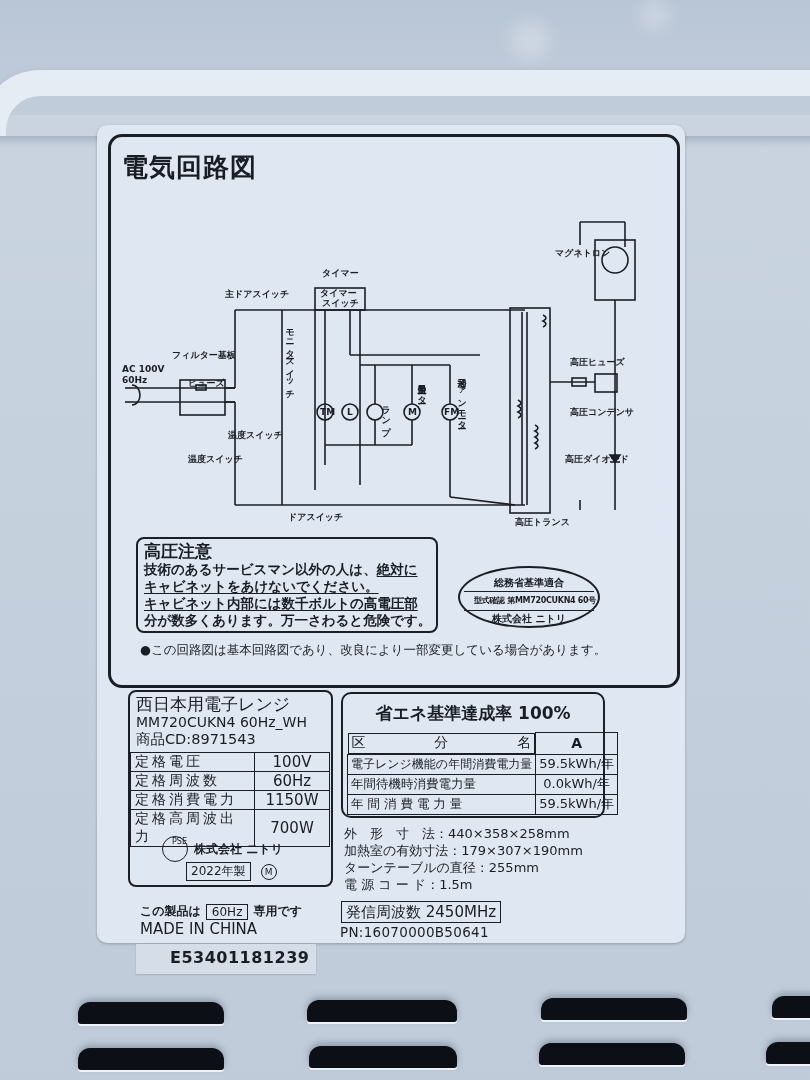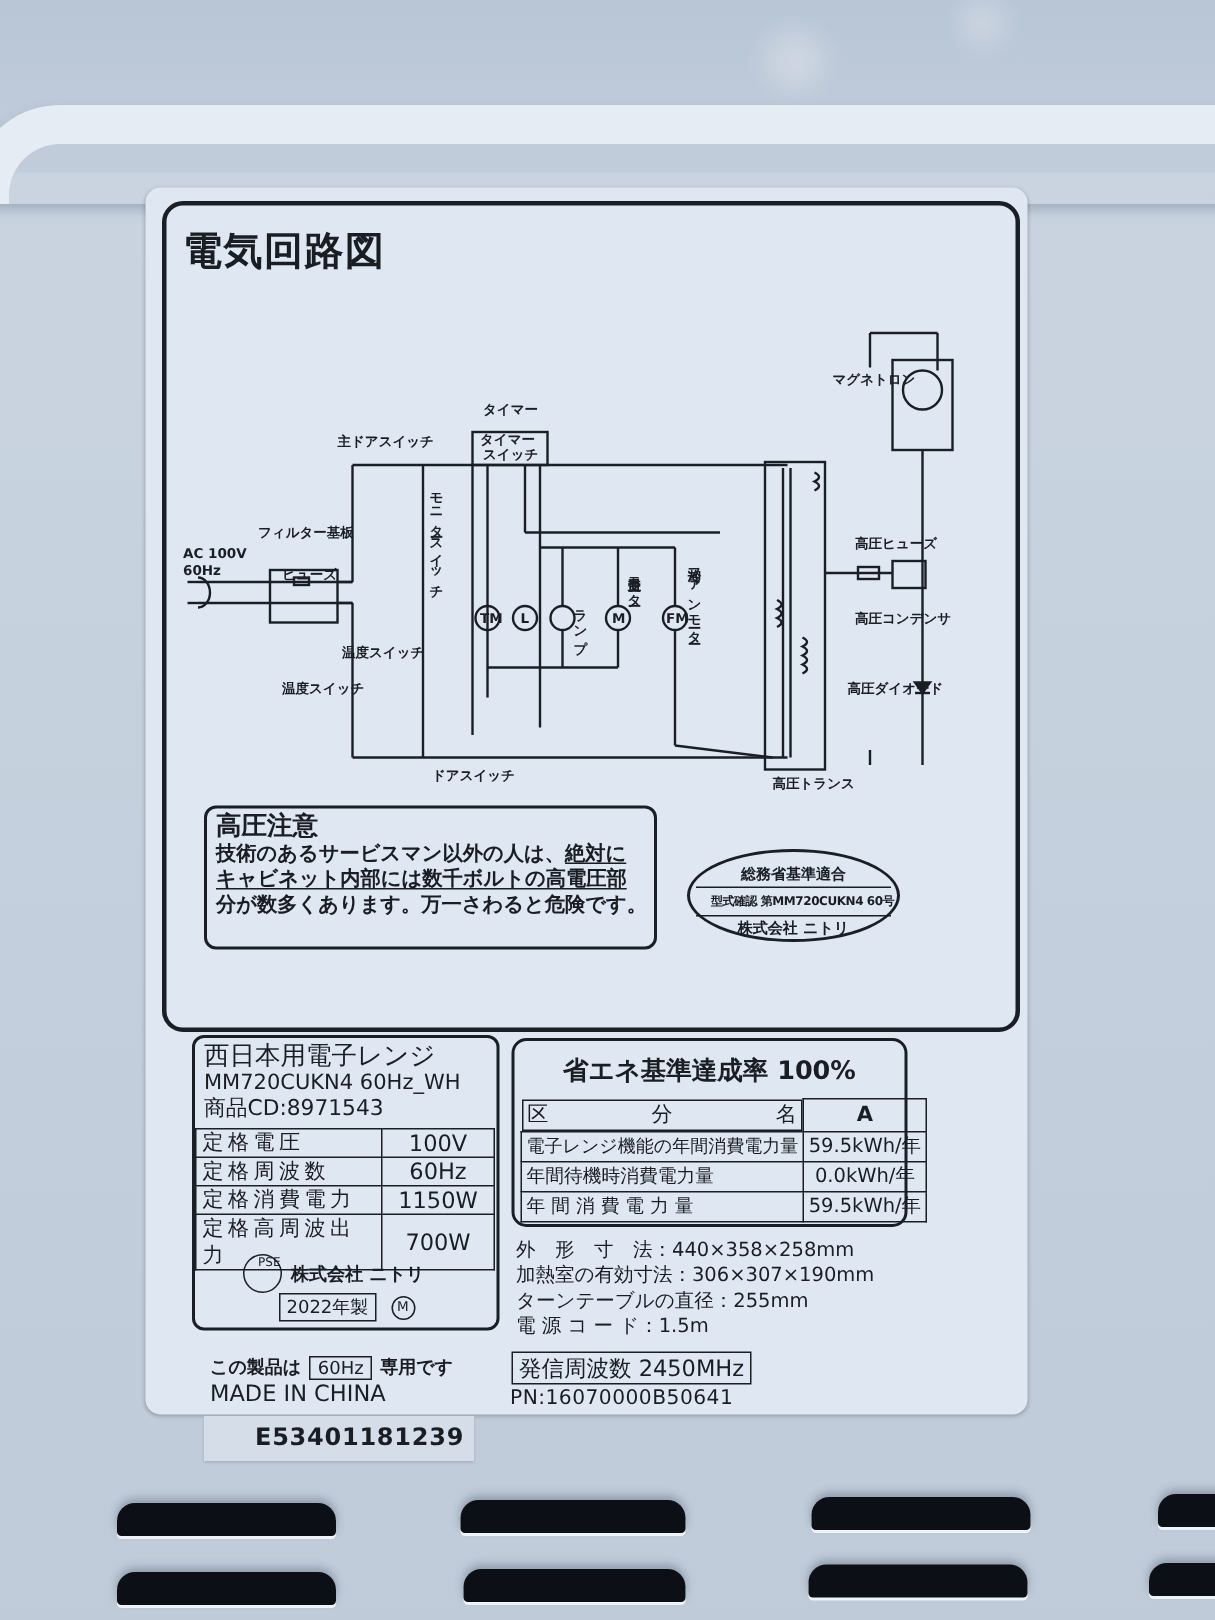--- a/index.html
+++ b/index.html
@@ -186,33 +186,35 @@
     <text class="ct" x="276" y="200" writing-mode="tb">ランプ</text>
     <text class="ct" x="312" y="178" writing-mode="tb">皿受台モーター</text>
     <text class="ct" x="352" y="172" writing-mode="tb">冷却ファンモーター</text>
     <text class="ct" x="180" y="122" writing-mode="tb">モニタースイッチ</text>
   </g>
 </svg>
 
 <div class="warn-box">
   <div class="warn-title">高圧注意</div>
   <div class="warn-line"><span>技術のあるサービスマン以外の人は、</span><u>絶対に</u></div>
+  <div class="warn-line"><u>キャビネットをあけないでください。</u></div>
   <div class="warn-line"><u>キャビネット内部には数千ボルトの高電圧部</u></div>
   <div class="warn-line">分が数多くあります。万一さわると危険です。</div>
 </div>
 
 <div class="approval">
   <div class="mid-line"></div>
   <div class="mid-line2"></div>
   <div class="a1">総務省基準適合</div>
   <div class="a2">型式確認 第MM720CUKN4 60号</div>
   <div class="a3">株式会社 ニトリ</div>
 </div>
 
 <div class="notes">
+  <div>●この回路図は基本回路図であり、改良により一部変更している場合があります。</div>
 </div>
 
 <div class="spec-left">
   <div class="sl-name">西日本用電子レンジ</div>
   <div class="sl-model">MM720CUKN4 60Hz_WH</div>
   <div class="sl-cd">商品CD:8971543</div>
   <table class="spec-table">
     <tbody>
         <tr>
           <td class="k">定格電圧</td>
@@ -265,21 +267,21 @@
     <tr>
           <td style="font-size:12.5px;">年 間 消 費 電 力 量</td>
           <td class="v">59.5kWh/年</td>
         </tr>
   </tbody>
     </table>
 </div>
 
 <div class="dims">
   <div>外　形　寸　法：440×358×258mm</div>
-  <div>加熱室の有効寸法：306×307×190mm</div>
+  <div>加熱室の有効寸法：179×307×190mm</div>
   <div>ターンテーブルの直径：255mm</div>
   <div>電 源 コ ー ド：1.5m</div>
 </div>
 
 <div class="freq-box">発信周波数 2450MHz</div>
 <div class="pn">PN:16070000B50641</div>
 
 <div class="only60">
   <span>この製品は</span>
   <span class="box">60Hz</span>

